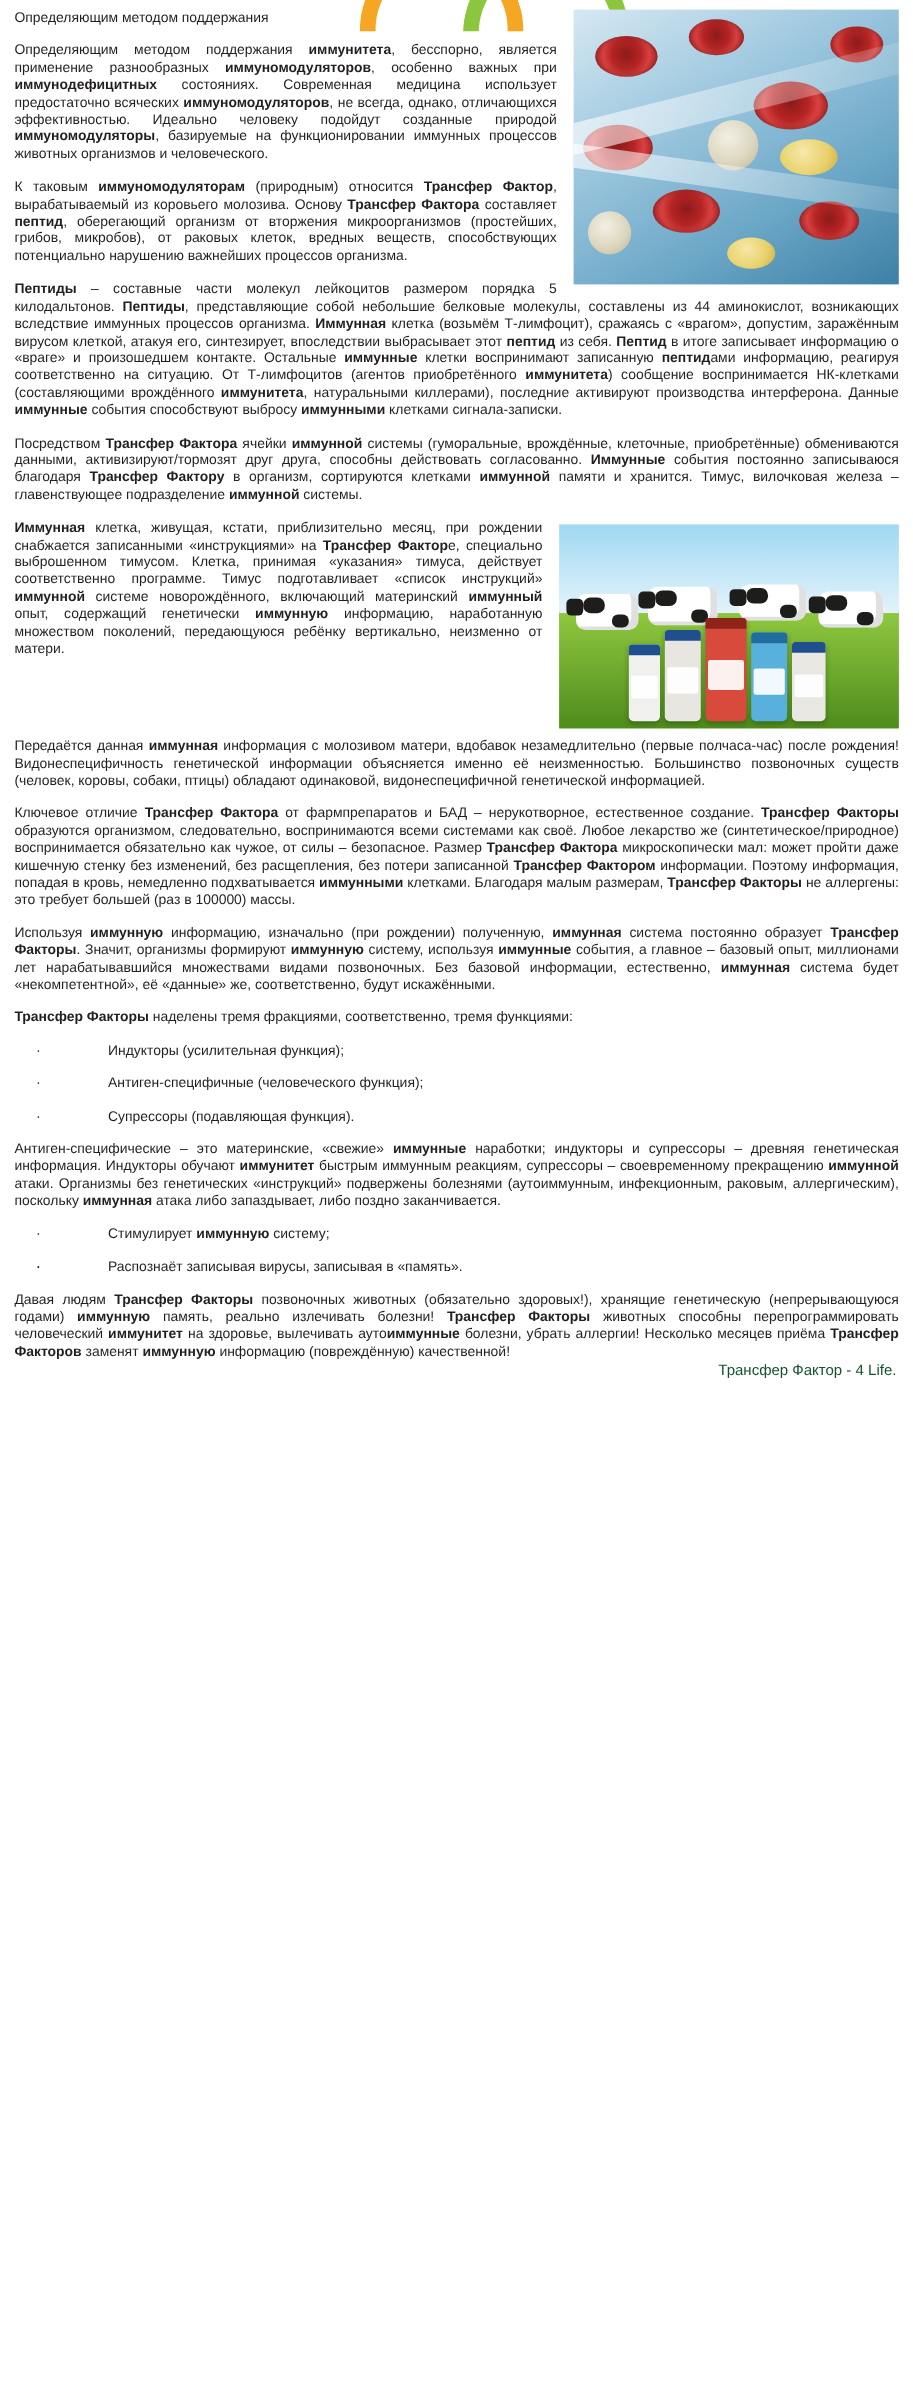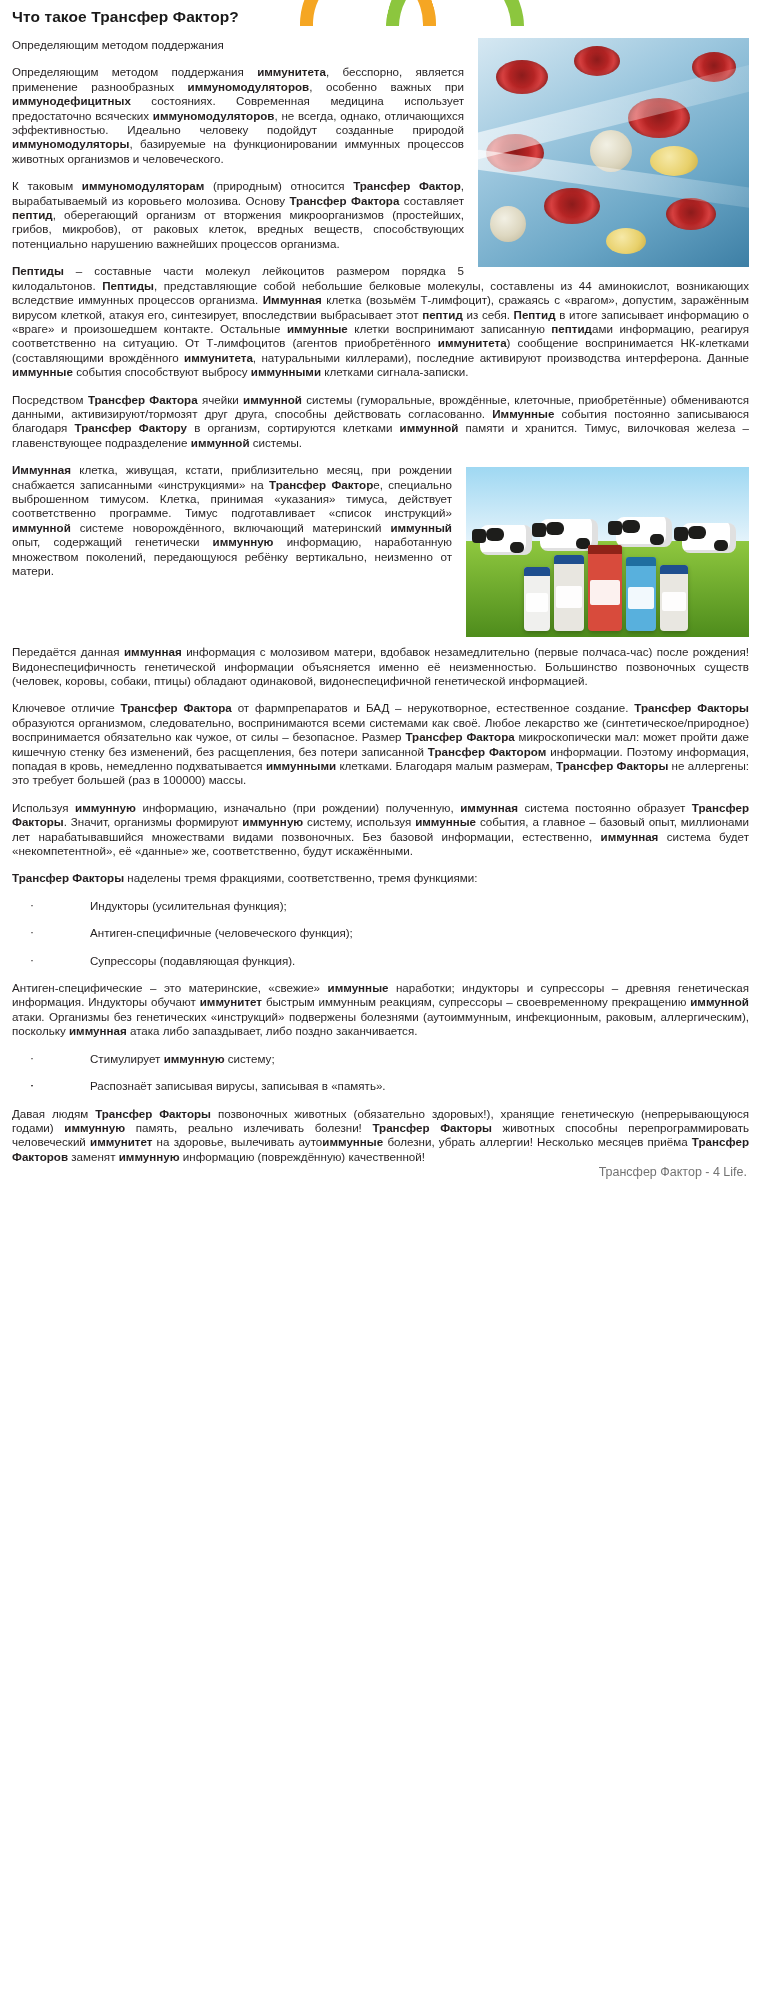--- a/index.html
+++ b/index.html
@@ -188,41 +188,40 @@
   }
   ul.func-list li .bullet {
     position: absolute;
     left: 18px;
     top: -1px;
     font-size: 12px;
     color: #231f20;
   }
   .signature {
     font-size: 12.5px;
-    color: #737373;
+    color: #14532d;
     text-align: right;
     margin: -12px 0 3px 0;
     padding-right: 2px;
     font-weight: normal;
   }
   .inline-b { font-weight: bold; }
 </style>
 </head>
 <body>
 
 <div class="page">
 
   <div class="logo-arcs">
     <div class="arc arc-orange"></div>
     <div class="arc arc-green"></div>
   </div>
 
   <div class="content">
 
-    <h1 class="title">Что такое Трансфер Фактор?</h1>
 
     <div class="img-blood">
       <div class="cell rbc" style="left:18px;  top:22px;  width:52px; height:34px;"></div>
       <div class="cell rbc" style="left:96px;  top:8px;   width:46px; height:30px;"></div>
       <div class="cell rbc" style="left:8px;   top:96px;  width:58px; height:38px;"></div>
       <div class="cell rbc" style="left:150px; top:60px;  width:62px; height:40px;"></div>
       <div class="cell rbc" style="left:66px;  top:150px; width:56px; height:36px;"></div>
       <div class="cell rbc" style="left:188px; top:160px; width:50px; height:32px;"></div>
       <div class="cell rbc" style="left:214px; top:14px;  width:44px; height:30px;"></div>
       <div class="cell wbc" style="left:112px; top:92px;  width:42px; height:42px;"></div>

